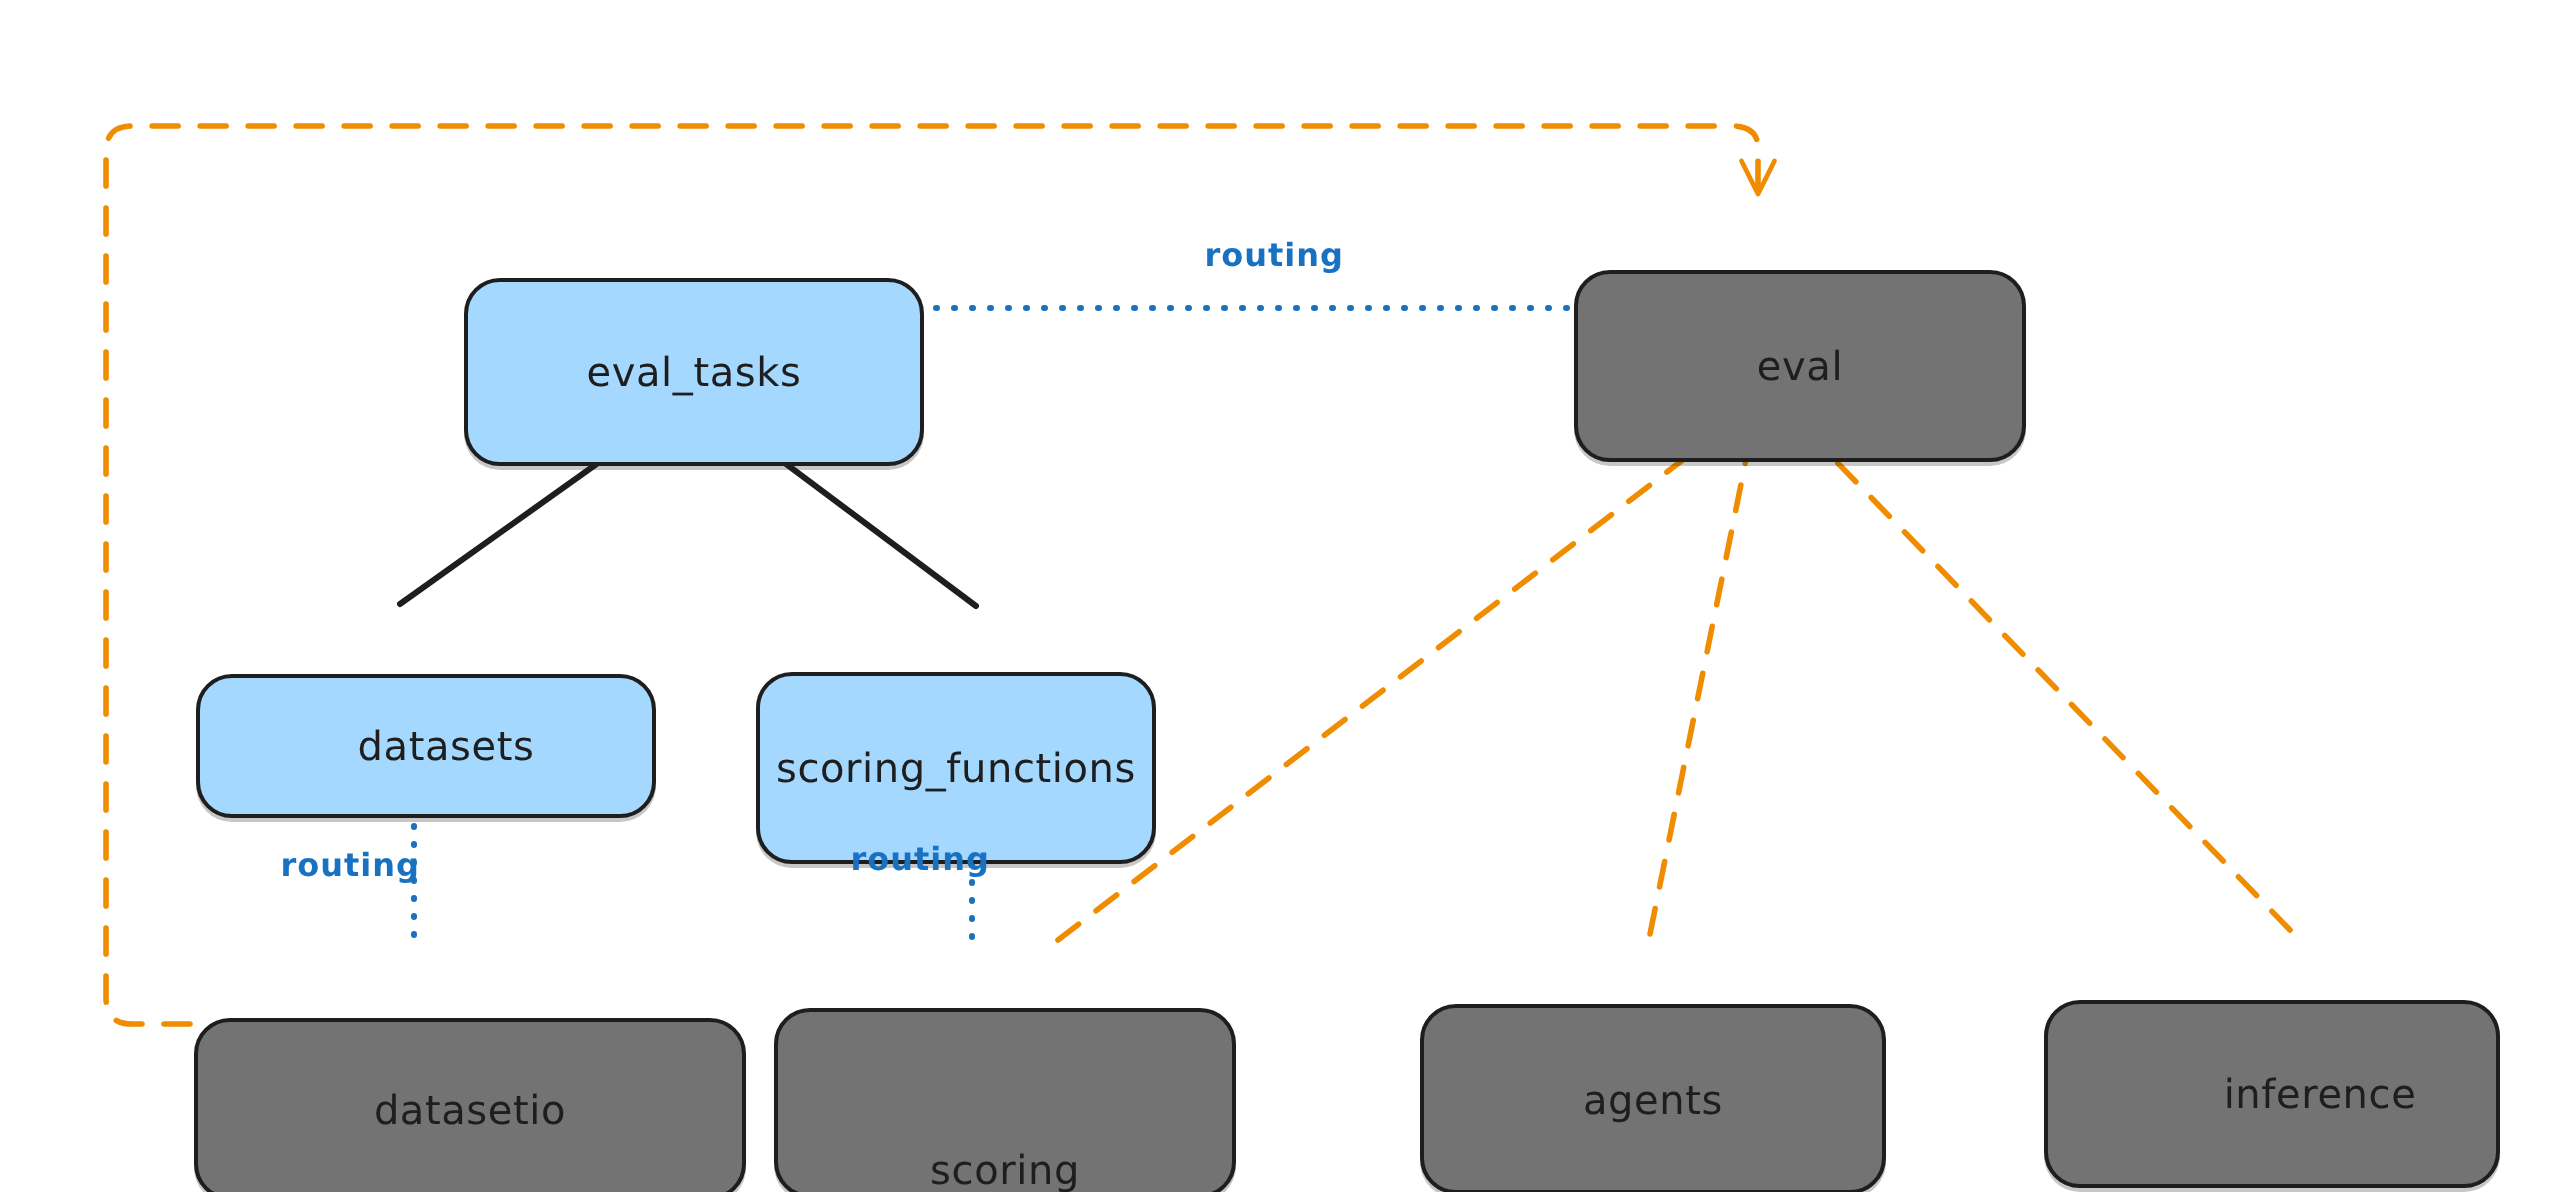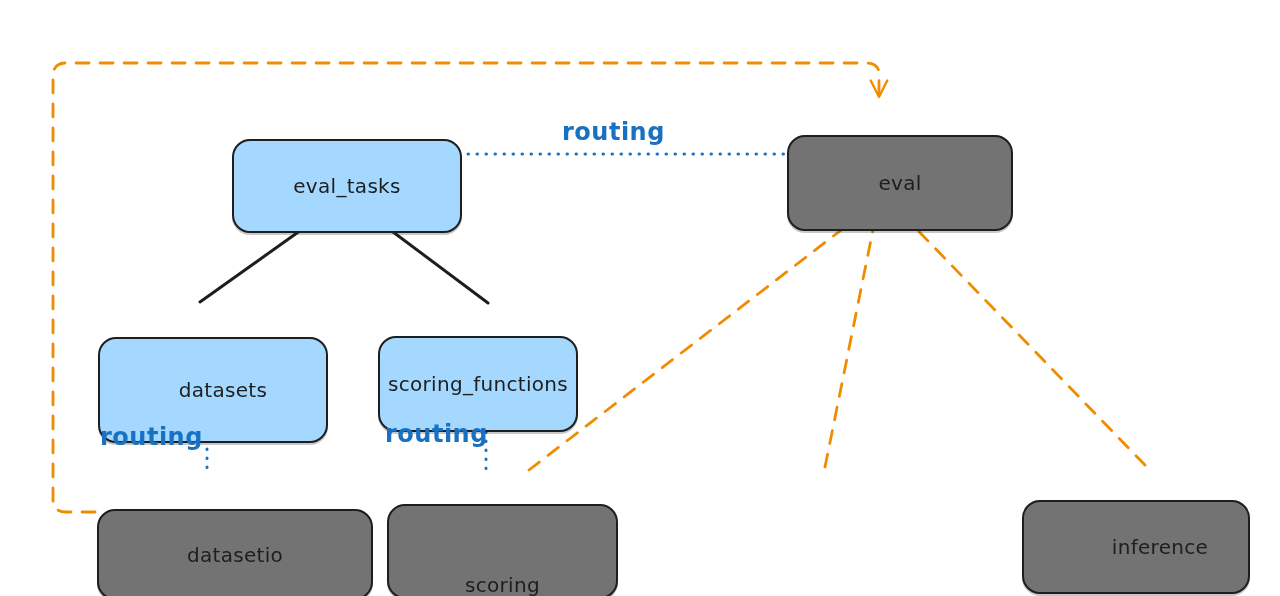--- a/index.html
+++ b/index.html
@@ -33,22 +33,22 @@
     color: #1e1e1e;
     letter-spacing: 0.3px;
     box-shadow: 0 2px 0 rgba(30,30,30,0.25);
     margin-top: 32px;
   }
   .node.blue  { background: #a5d8ff; }
   .node.green { background: #737373; }
   .routing-label {
     position: absolute;
     width: 110px;
-    text-align: left;
-    font-size: 24px;
+    text-align: right;
+    font-size: 16px;
     font-weight: 600;
     color: #1971c2;
     letter-spacing: 0.5px;
   }
 </style>
 </head>
 <body>
 
 <div id="canvas">
 
@@ -76,36 +76,39 @@
   </svg>
 
   <div class="node blue" style="left:232px; top:107px; width:230px; height:94px;">
     <span>eval_tasks</span>
   </div>
 
   <div class="node green" style="left:787px; top:103px; width:226px; height:96px;">
     <span>eval</span>
   </div>
 
-  <div class="node blue" style="left:98px; top:305px; width:230px; height:106px;padding-left:20px;">
+  <div class="node blue" style="left:98px; top:305px; width:230px; height:72px;padding-left:20px;">
     <span>datasets</span>
   </div>
 
   <div class="node blue" style="left:378px; top:304px; width:200px; height:96px;">
     <span>scoring_functions</span>
   </div>
 
   <div class="node green" style="left:97px; top:477px; width:276px; height:91px;">
     <span>datasetio</span>
   </div>
 
   <div class="node green" style="left:387px; top:472px; width:231px; height:95px;align-items:flex-end;">
     <span>scoring</span>
   </div>
 
+  <div class="node green" style="left:710px; top:470px; width:233px; height:95px;">
+    <span>agents</span>
+  </div>
 
   <div class="node green" style="left:1022px; top:468px; width:228px; height:94px;padding-left:48px;">
     <span>inference</span>
   </div>
 
   <div class="routing-label" style="left:562px; top:118px;">routing</div>
   <div class="routing-label" style="left:100px; top:423px;">routing</div>
   <div class="routing-label" style="left:385px; top:420px;">routing</div>
 
 </div>

